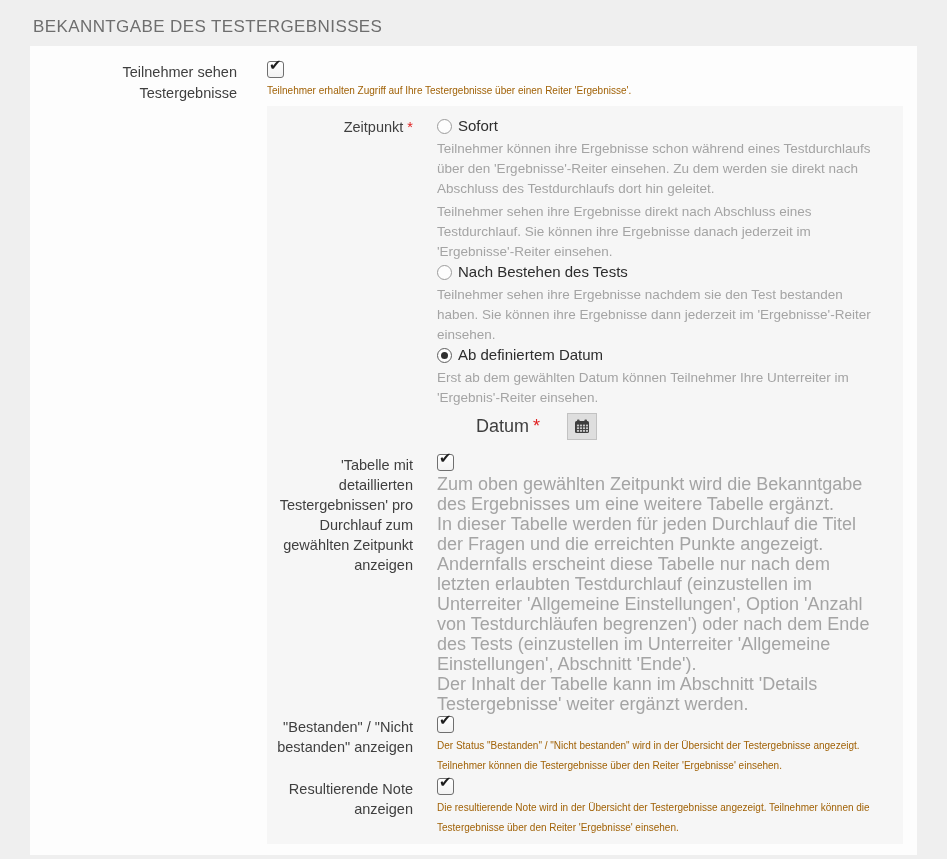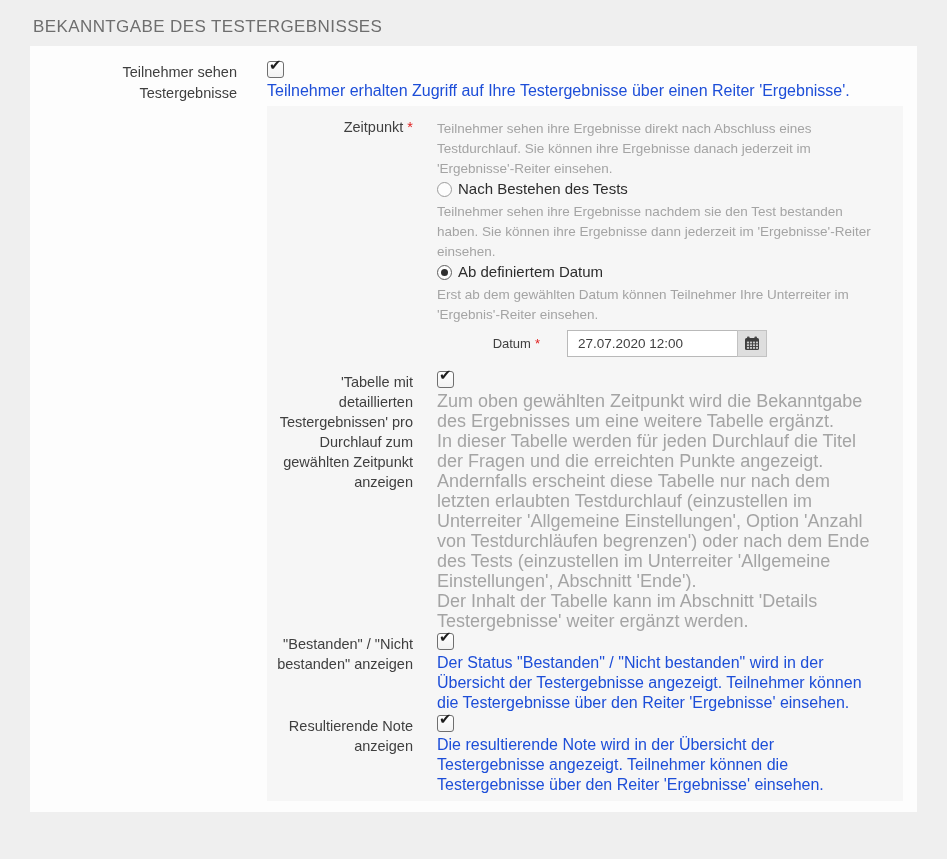--- a/index.html
+++ b/index.html
@@ -50,22 +50,22 @@
   }
   .checkbox .check {
     position: absolute;
     top: -6px; left: 1px;
     font-size: 15px;
     color: #1d1d1d;
     line-height: 17px;
   }
 
   .byline {
-    color: #1d4ed8;
-    font-size: 16px;
+    color: #a16207;
+    font-size: 10px;
     line-height: 20px;
     margin-top: 3px;
   }
 
   .subpanel {
     background: #f6f6f6;
     margin-top: 5px;
     padding: 10px 0 6px 0;
   }
 
@@ -125,21 +125,21 @@
   .datum-row {
     display: flex;
     align-items: center;
     margin-top: 5px;
     margin-bottom: 12px;
   }
   .datum-label {
     width: 103px;
     margin-right: 27px;
     text-align: right;
-    font-size: 13px;
+    font-size: 18px;
     color: #3f3f3f;
     flex-shrink: 0;
   }
   .input-group { display: flex; }
   .date-input {
     width: 170px; height: 27px;
     border: 1px solid #b9b9b9;
     border-right: none;
     background: #ffffff;
     font-family: inherit;
@@ -181,20 +181,27 @@
         <div class="byline">Teilnehmer erhalten Zugriff auf Ihre Testergebnisse über einen Reiter 'Ergebnisse'.</div>
 
         <div class="subpanel">
 
           <div class="sub-row">
             <div class="sub-label">
               <span>Zeitpunkt</span><span class="req">*</span>
             </div>
             <div class="sub-control">
 
+              <div class="option">
+                <div class="option-head">
+                  <span class="radio"></span>
+                  <span class="option-label">Sofort</span>
+                </div>
+                <div class="option-byline">Teilnehmer können ihre Ergebnisse schon während eines Testdurchlaufs über den 'Ergebnisse'-Reiter einsehen. Zu dem werden sie direkt nach Abschluss des Testdurchlaufs dort hin geleitet.</div>
+              </div>
 
               <div class="option">
                 <div class="option-byline">Teilnehmer sehen ihre Ergebnisse direkt nach Abschluss eines Testdurchlauf. Sie können ihre Ergebnisse danach jederzeit im 'Ergebnisse'-Reiter einsehen.</div>
               </div>
 
               <div class="option">
                 <div class="option-head">
                   <span class="radio"></span>
                   <span class="option-label">Nach Bestehen des Tests</span>
                 </div>
@@ -206,21 +213,20 @@
                   <span class="radio selected"></span>
                   <span class="option-label">Ab definiertem Datum</span>
                 </div>
                 <div class="option-byline">Erst ab dem gewählten Datum können Teilnehmer Ihre Unterreiter im 'Ergebnis'-Reiter einsehen.</div>
 
                 <div class="datum-row">
                   <div class="datum-label">
                     <span>Datum</span><span class="req">*</span>
                   </div>
                   <div class="input-group">
-                    <input class="date-input" type="text" value="27.07.2020 12:00" style="">
                     <button class="calendar-btn">
                       <svg width="16" height="15" viewBox="0 0 16 15">
                         <rect x="3" y="0.5" width="2.6" height="3.4" rx="0.9" fill="#4a4a4a"></rect>
                         <rect x="10.4" y="0.5" width="2.6" height="3.4" rx="0.9" fill="#4a4a4a"></rect>
                         <rect x="1" y="2" width="14" height="12" rx="1.6" fill="#3e3e3e"></rect>
                         <rect x="2.9" y="5.6" width="2.1" height="1.8" fill="#c9c9c9"></rect>
                         <rect x="5.9" y="5.6" width="2.1" height="1.8" fill="#c9c9c9"></rect>
                         <rect x="8.9" y="5.6" width="2.1" height="1.8" fill="#c9c9c9"></rect>
                         <rect x="11.9" y="5.6" width="2.1" height="1.8" fill="#c9c9c9"></rect>
                         <rect x="2.9" y="8.3" width="2.1" height="1.8" fill="#c9c9c9"></rect>

